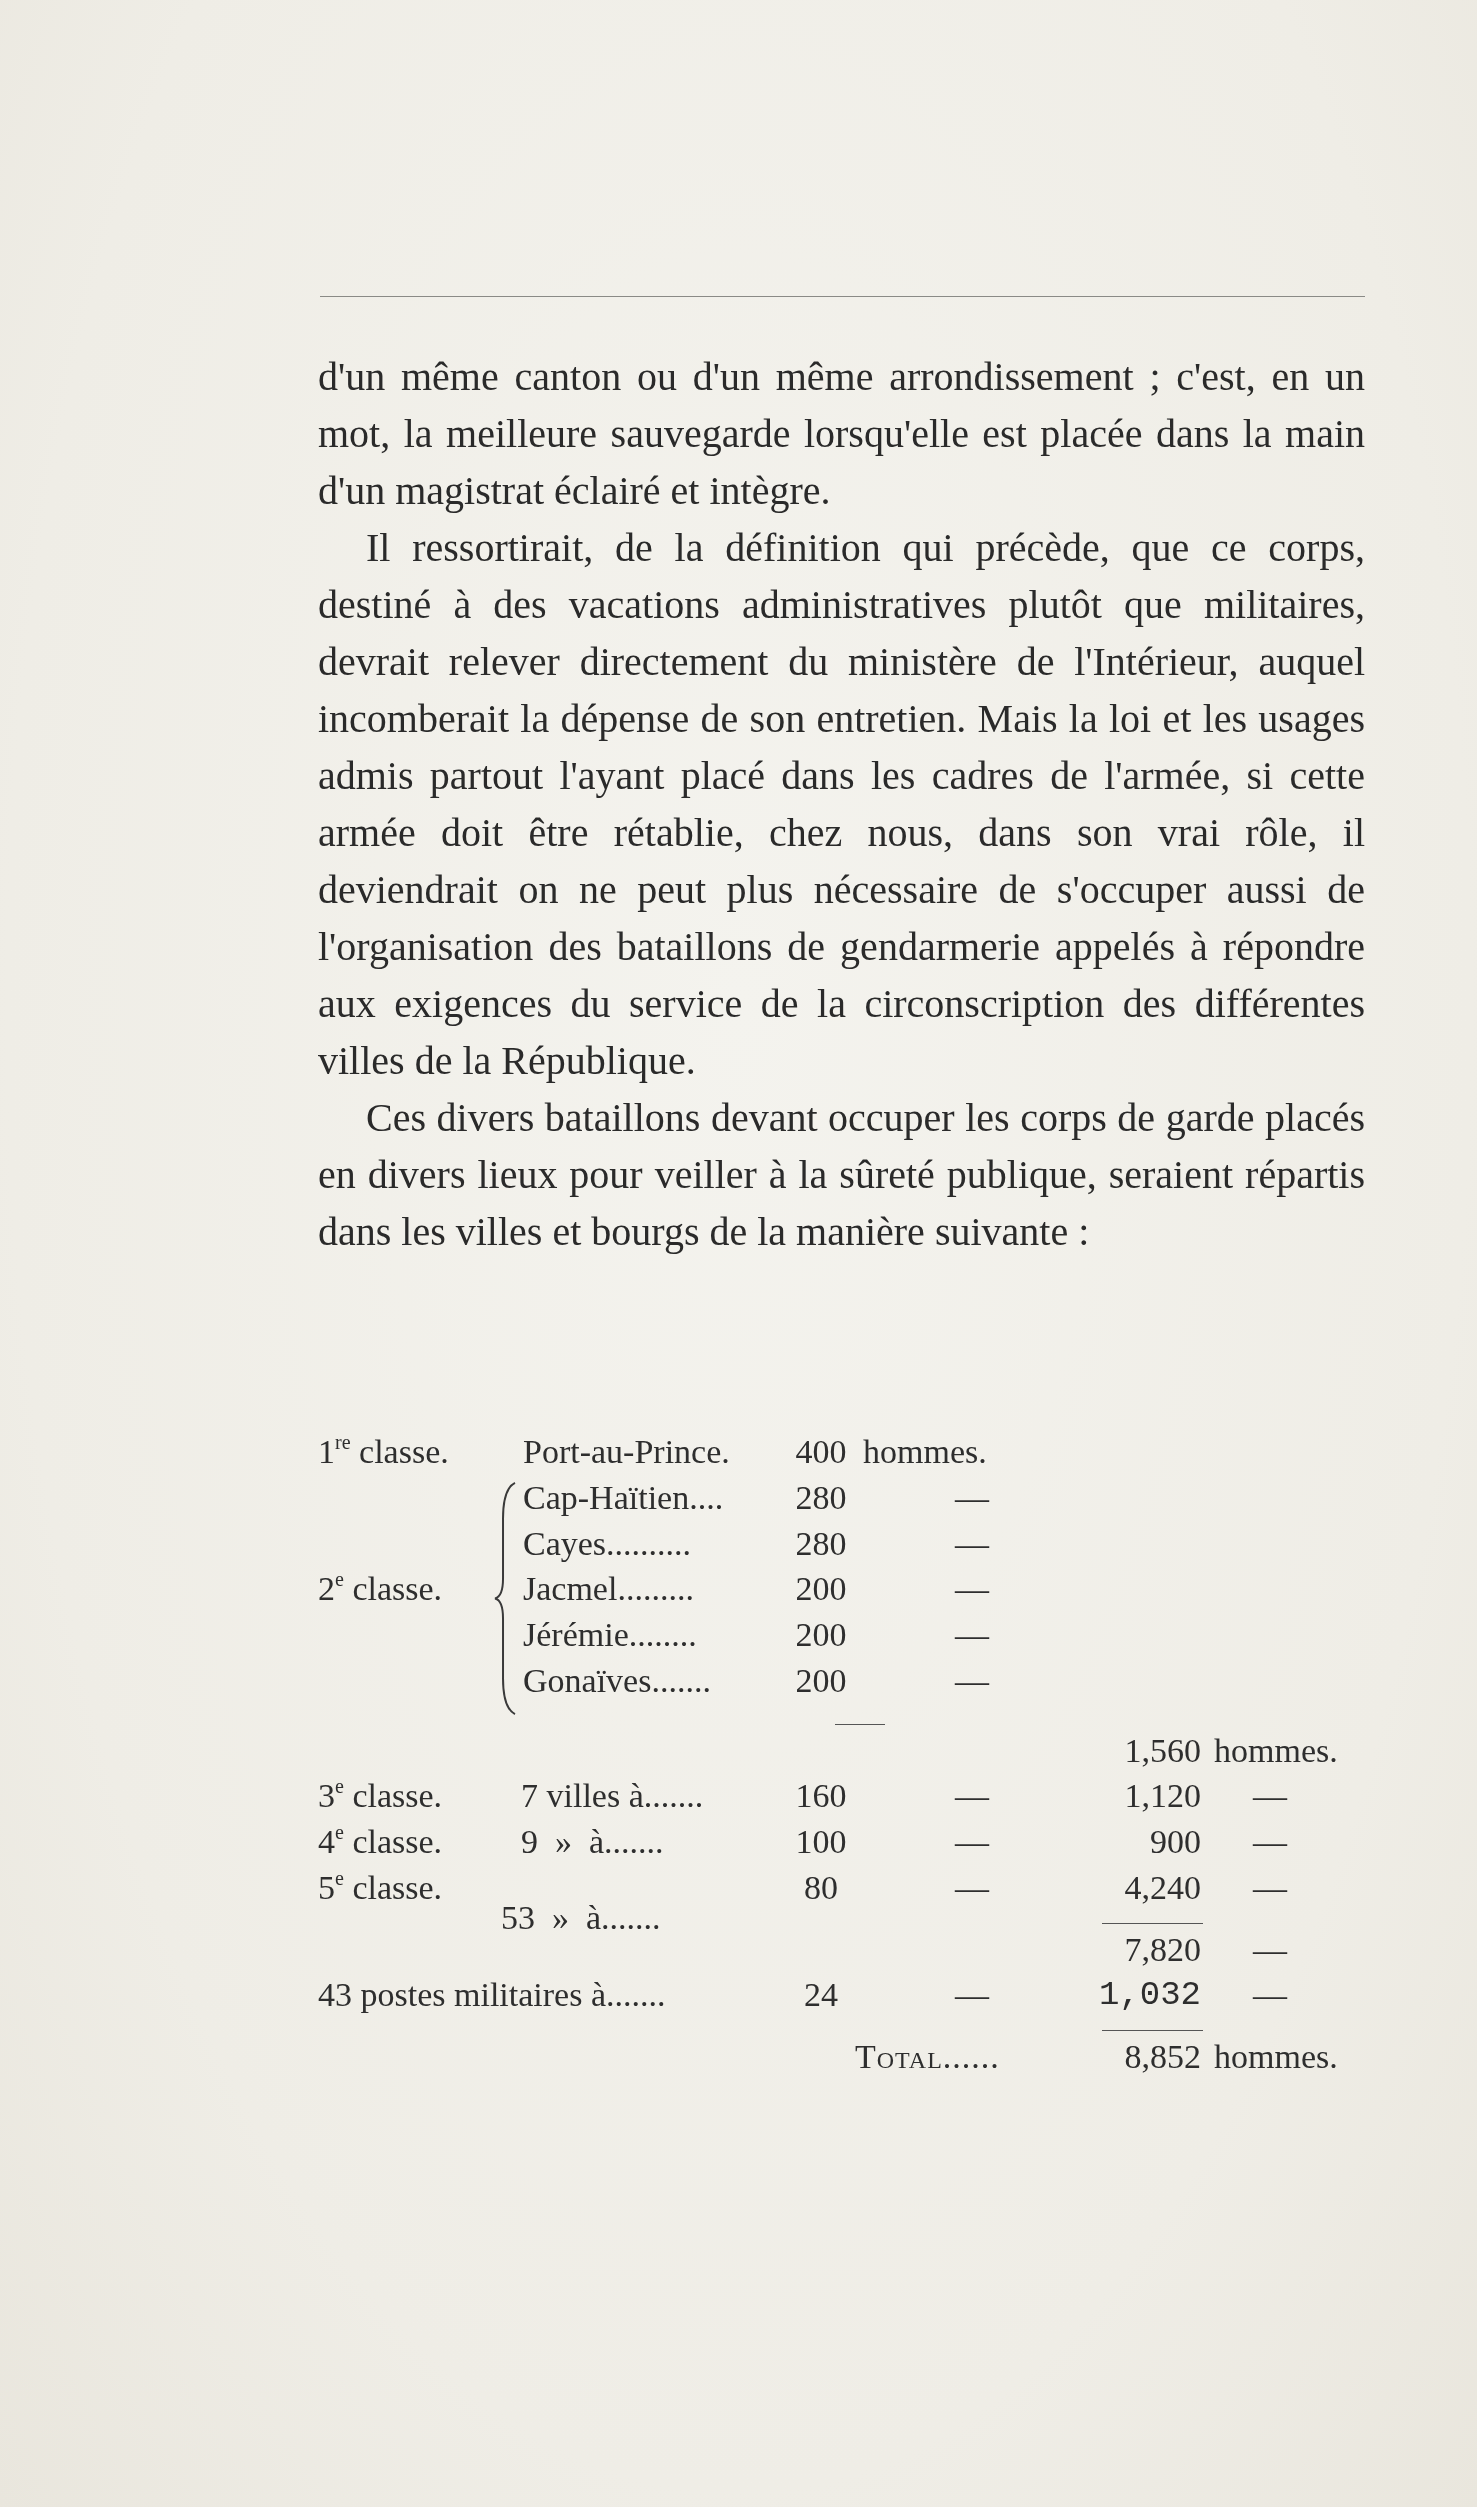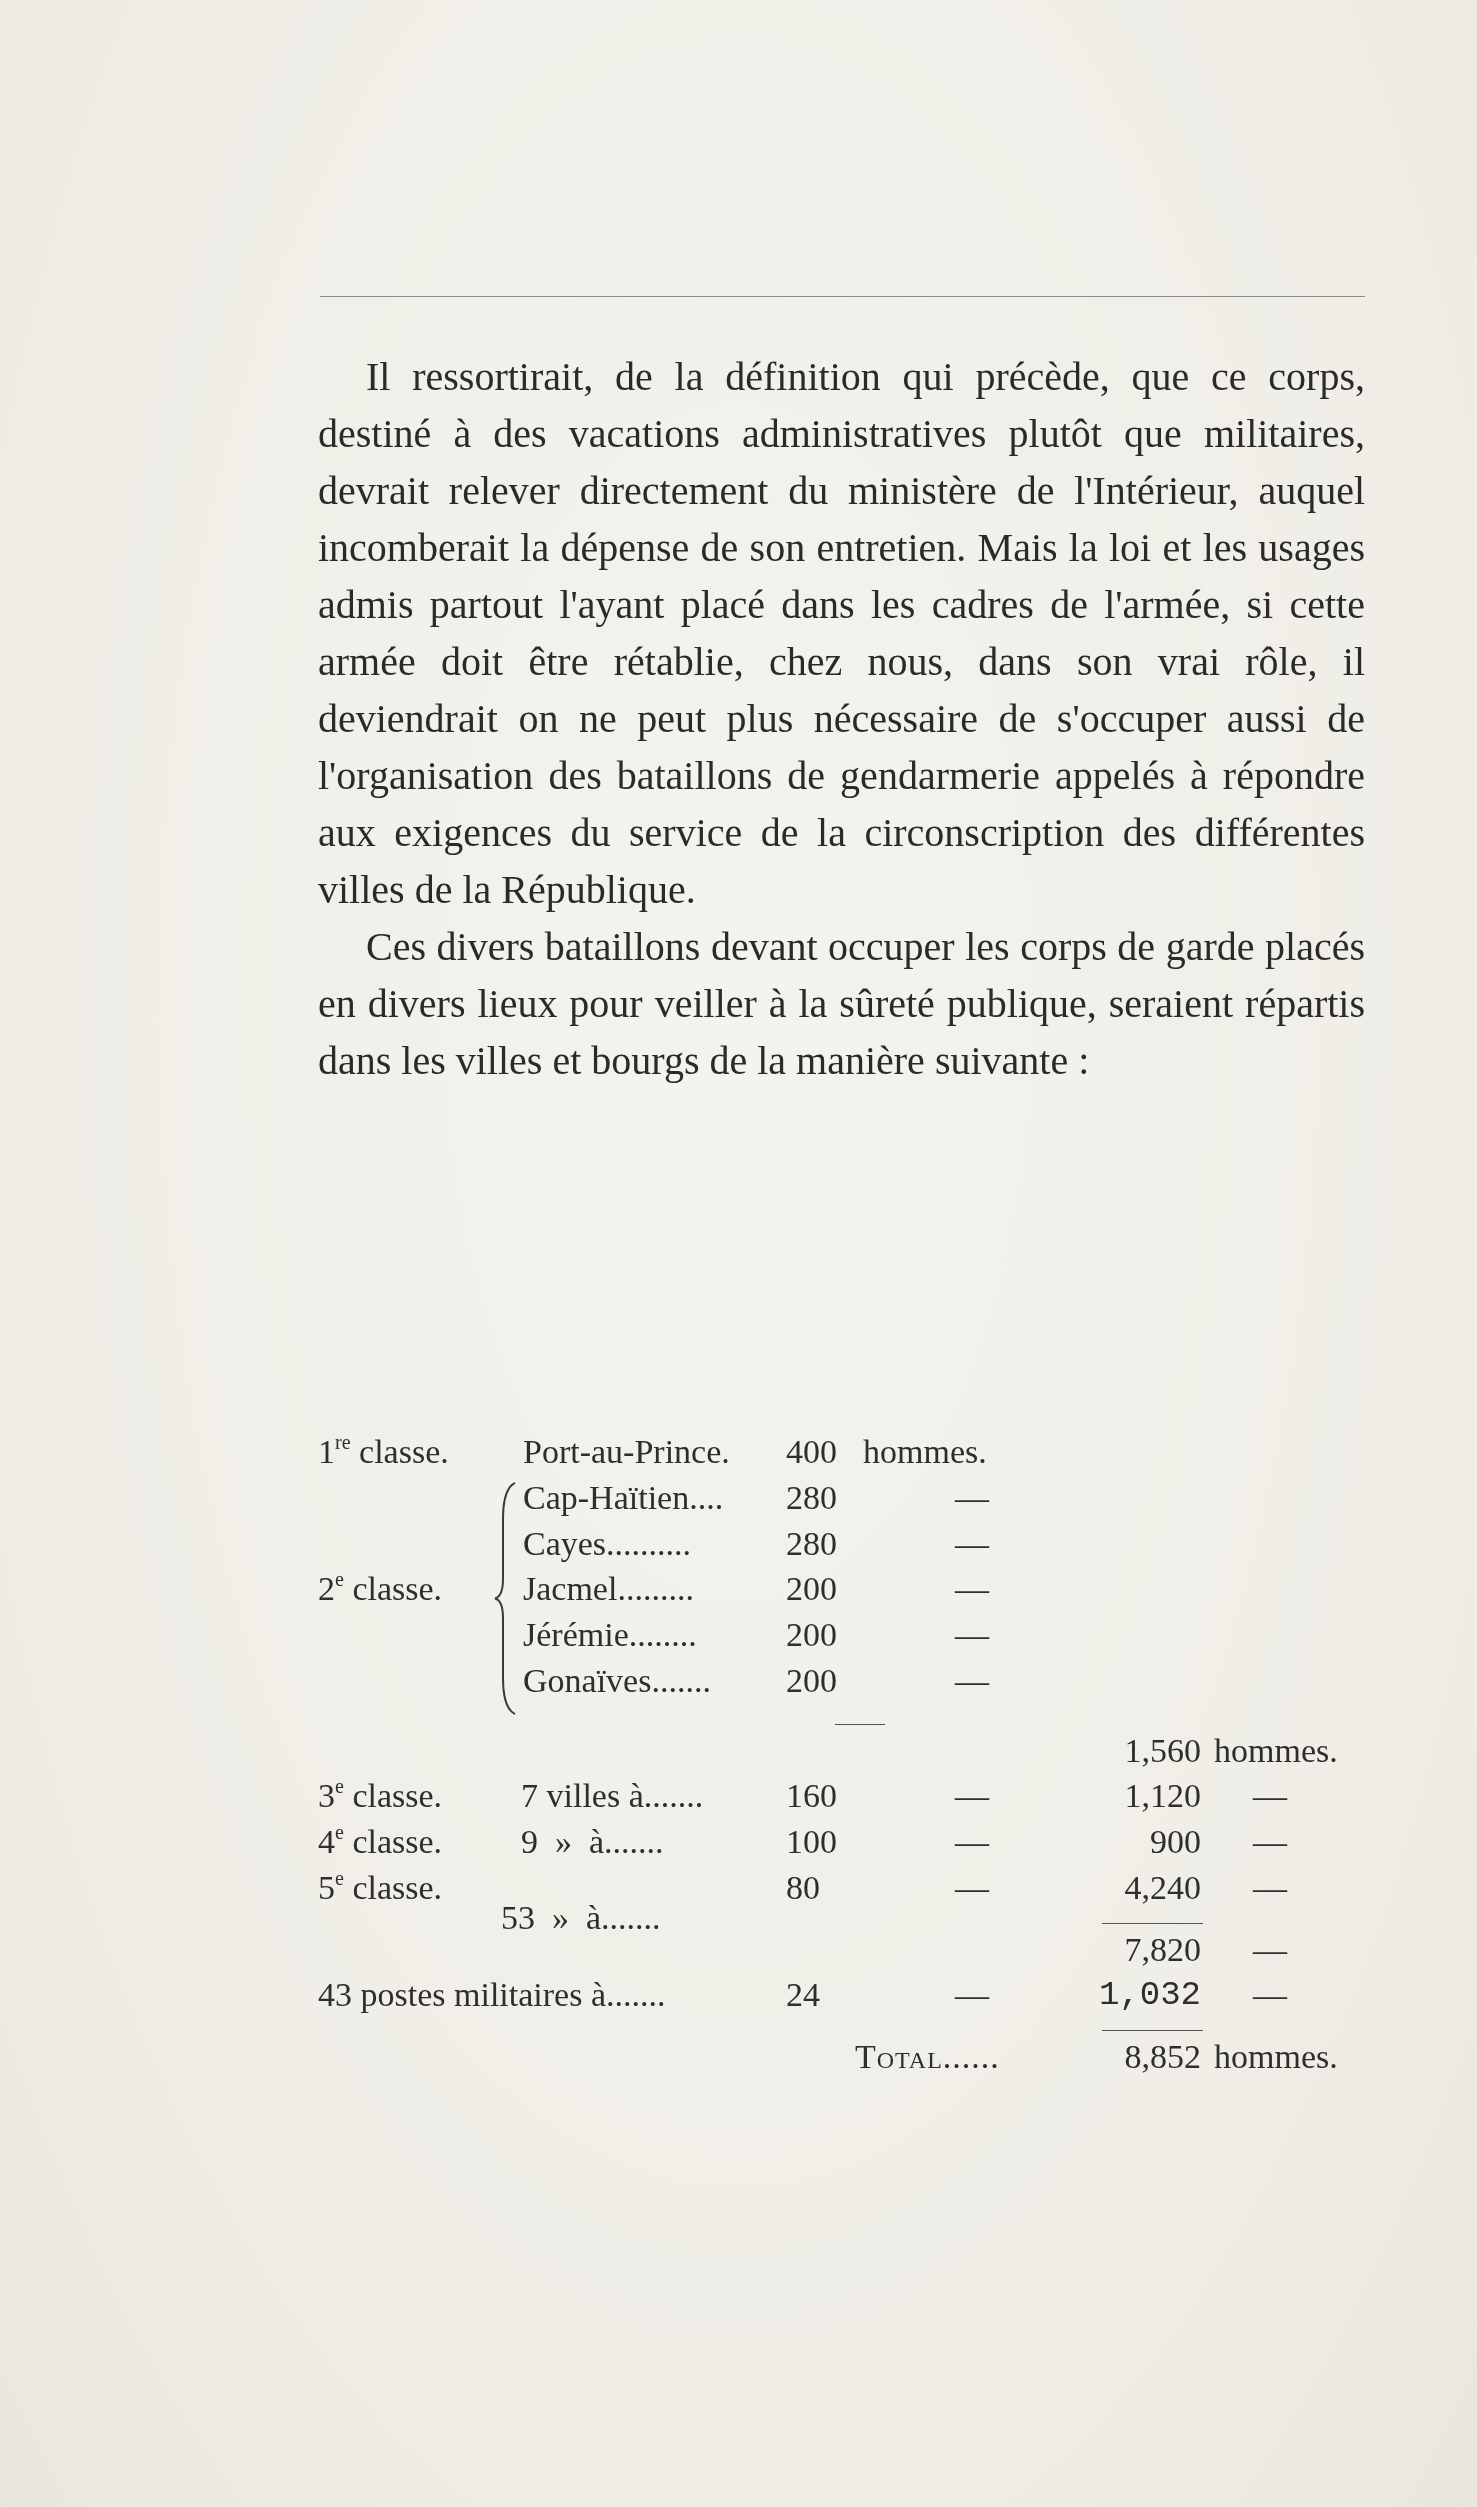--- a/index.html
+++ b/index.html
@@ -85,21 +85,21 @@
     }
     .row {
       position: absolute;
       left: 0;
       height: 46px;
       width: 1055px;
       white-space: nowrap;
     }
     .c-class { position: absolute; left: 0; }
     .c-place { position: absolute; left: 205px; }
-    .c-rate { position: absolute; left: 517px; width: 70px; text-align: left; }
+    .c-rate { position: absolute; left: 517px; width: 70px; text-align: center; }
     .c-dash1 { position: absolute; left: 637px; }
     .c-total { position: absolute; left: 784px; width: 119px; text-align: right; }
     .c-dash2 { position: absolute; left: 935px; }
     sup { font-size: 20px; vertical-align: 14px; line-height: 0; text-align: center; }
     .smallcaps { font-variant: small-caps; letter-spacing: 1px; }
     .brace {
       position: absolute;
       left: 175px;
       top: 46px;
       width: 28px;
@@ -112,20 +112,21 @@
     }
   </style>
 </head>
 <body>
 
 <div class="page">
 
   <div class="head-rule"></div>
 
   <div class="body-text">
+    <p class="cont">d'un même canton ou d'un même arrondissement ; c'est, en un mot, la meilleure sauvegarde lorsqu'elle est placée dans la main d'un magistrat éclairé et intègre.</p>
     <p class="indent">Il ressortirait, de la définition qui précède, que ce corps, destiné à des vacations administratives plutôt que militaires, devrait relever directement du ministère de l'Intérieur, auquel incomberait la dépense de son entretien. Mais la loi et les usages admis partout l'ayant placé dans les cadres de l'armée, si cette armée doit être rétablie, chez nous, dans son vrai rôle, il deviendrait on ne peut plus nécessaire de s'occuper aussi de l'organisation des bataillons de gendarmerie appelés à répondre aux exigences du service de la circonscription des différentes villes de la République.</p>
     <p class="indent">Ces divers bataillons devant occuper les corps de garde placés en divers lieux pour veiller à la sûreté publique, seraient répartis dans les villes et bourgs de la manière suivante :</p>
   </div>
 
   <div class="dist">
 
     <div class="row" style="top:0px;">
       <span class="c-class"><span>1</span><sup>re</sup><span> classe.</span></span>
       <span class="c-place">Port-au-Prince.</span>
       <span class="c-rate" style="left:468px;">400</span>

